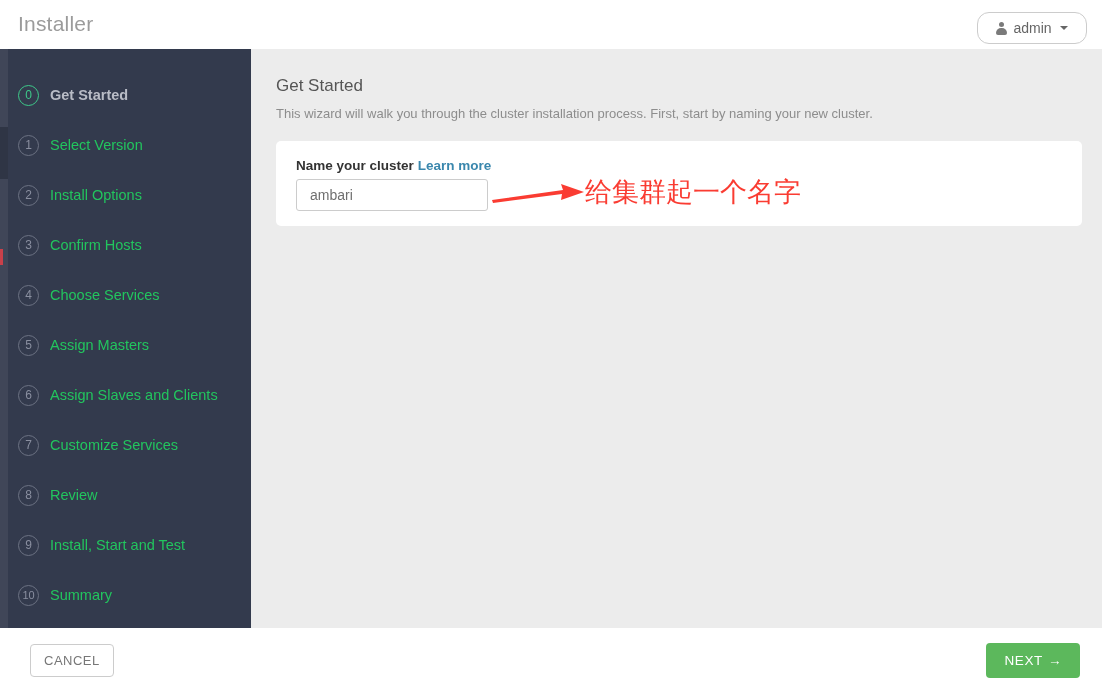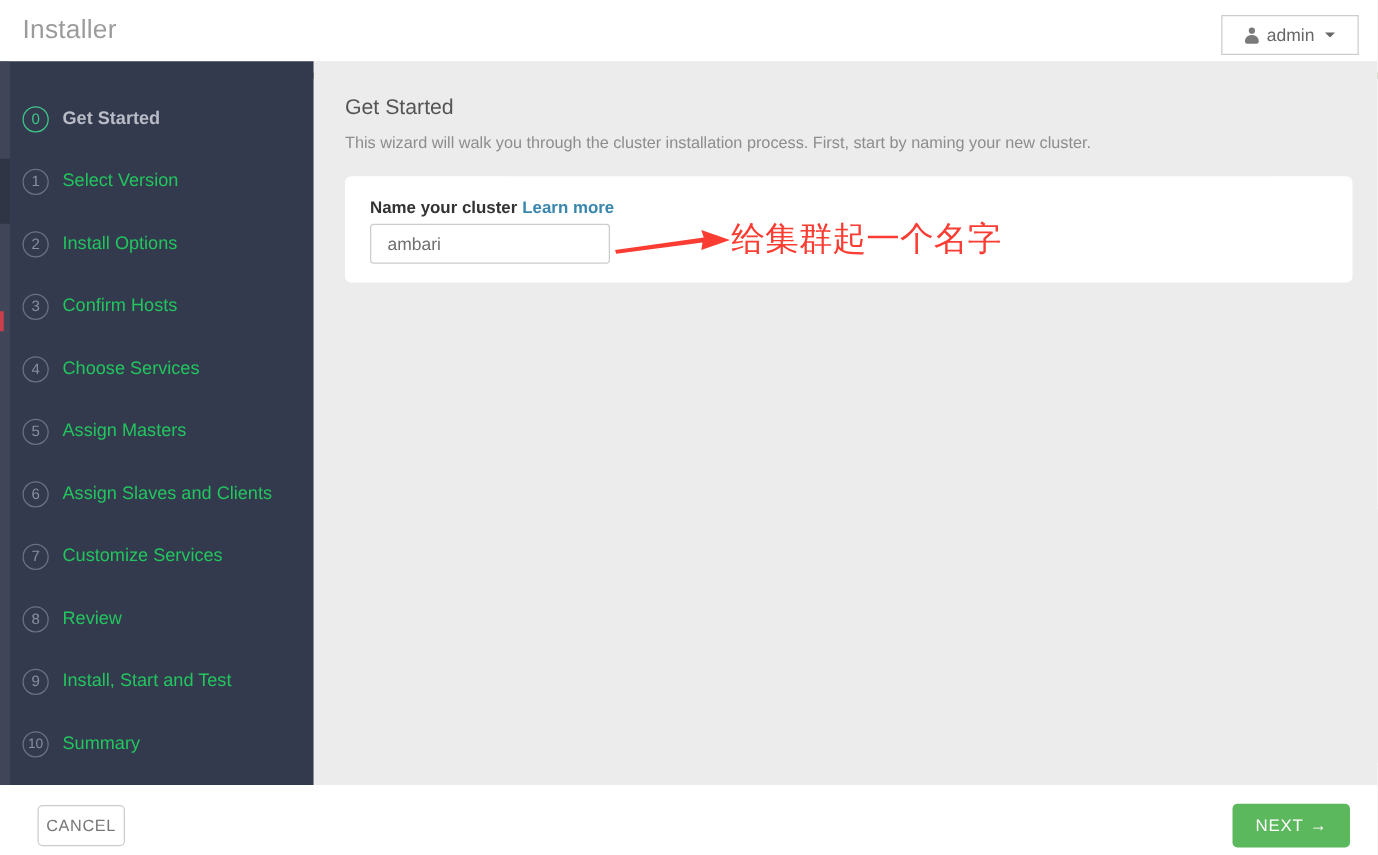--- a/index.html
+++ b/index.html
@@ -37,21 +37,21 @@
   #admin-menu-button {
     position: absolute;
     right: 15px;
     top: 12px;
     height: 32px;
     min-width: 110px;
     box-sizing: border-box;
     padding: 12px 12px;
     background: #ffffff;
     border: 1px solid #cccccc;
-    border-radius: 0;
+    border-radius: 12px;
     display: flex;
     align-items: center;
     justify-content: center;
     gap: 6px;
     cursor: pointer;
   }
   #admin-menu-button .user-glyph {
     width: 11px;
     height: 13px;
     position: relative;
@@ -261,21 +261,21 @@
     left: 0; top: 628px;
     width: 1102px;
     height: 56px;
     background: #ffffff;
   }
   #cancel-button {
     position: absolute;
     left: 30px;
     top: 16px;
     height: 33px;
-    padding: 0 6px;
+    padding: 0 13px;
     background: #ffffff;
     border: 1px solid #cccccc;
     border-radius: 4px;
     font-size: 13px;
     color: #777777;
     letter-spacing: 0.5px;
     cursor: pointer;
     font-family: "Liberation Sans", sans-serif;
     display: flex;
     align-items: center;

